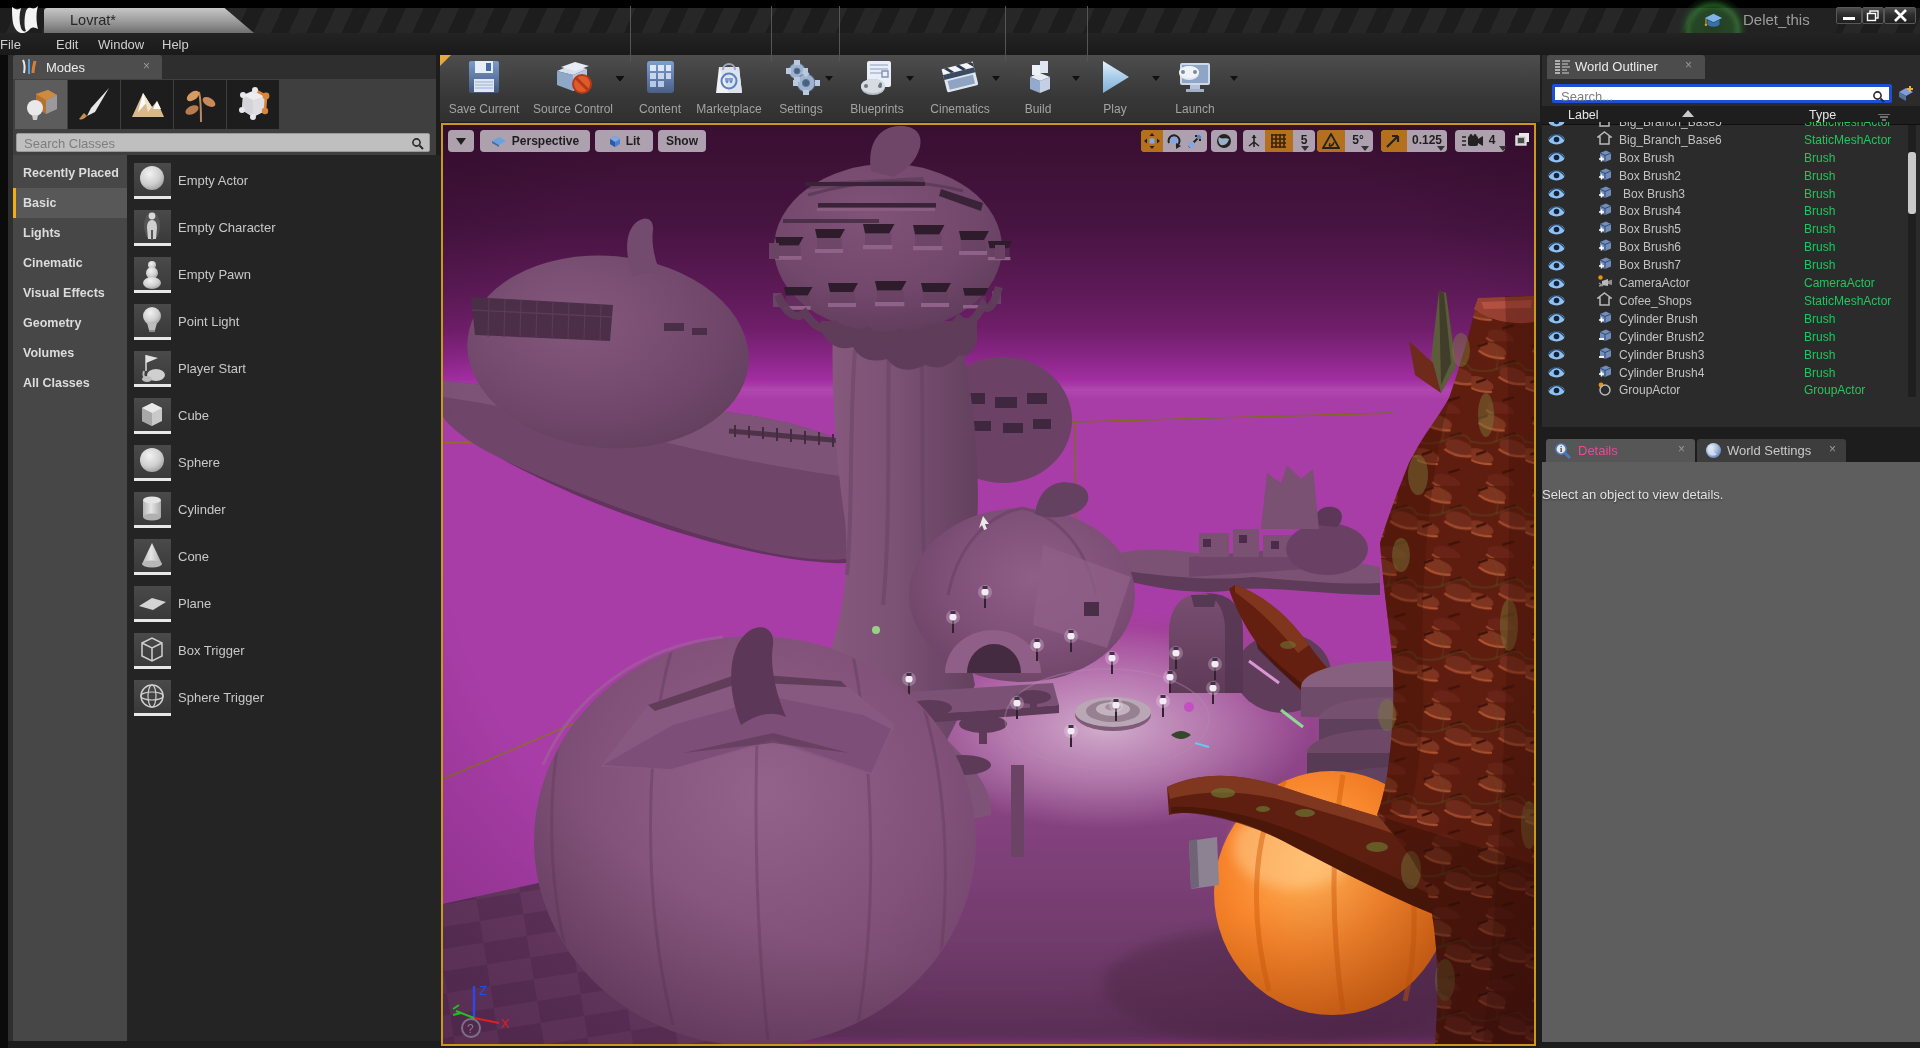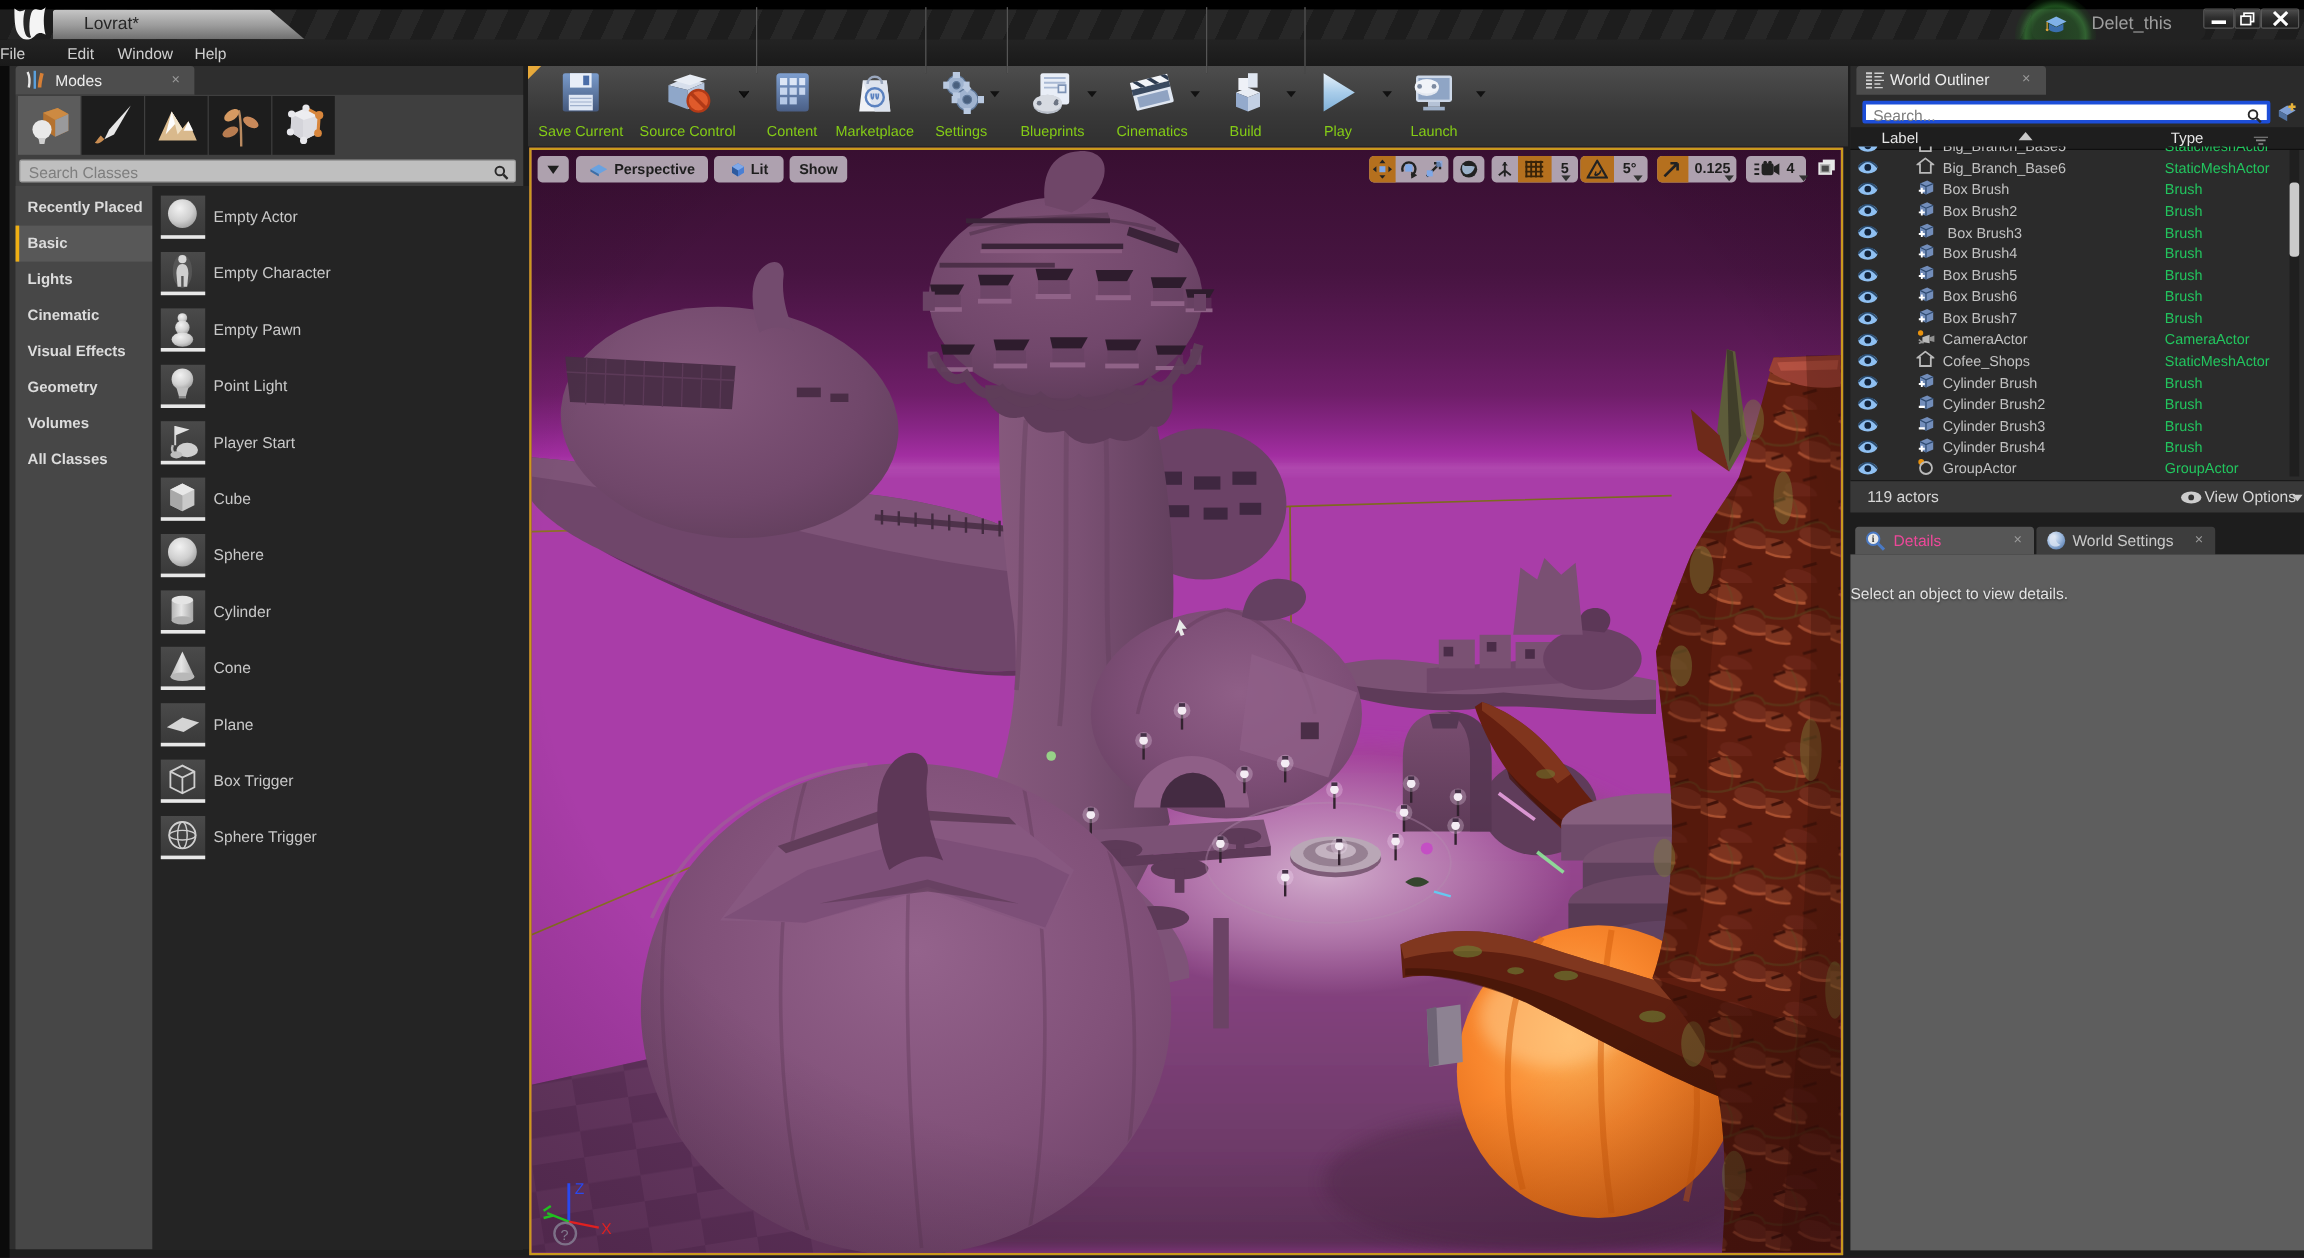--- a/index.html
+++ b/index.html
@@ -6,21 +6,21 @@
 .a{position:absolute}
 .pill{position:absolute;height:22px;background:rgba(185,174,186,.92);border-radius:4px;color:#1e1e1e;font-weight:bold;font-size:12px;display:flex;align-items:center;justify-content:center}
 .catitem{height:30px;line-height:30px;padding-left:10px;color:#dcdcdc;font-weight:bold;font-size:12.5px}
 .mitem{position:absolute;left:0;width:100%;height:47px}
 .mlabel{position:absolute;left:51px;top:15px;color:#c8c8c8;font-size:13px}
 .qm{position:absolute;right:10px;top:16px;width:14px;height:14px;border-radius:50%;border:1.5px solid #6e6e6e;color:#6e6e6e;font-size:10px;text-align:center;line-height:13px;font-weight:bold}
 .micon{position:absolute;left:7px;top:5px;width:37px;height:36px;background:linear-gradient(#4a4a4a,#383838)}
 .micon:after{content:"";position:absolute;left:0;bottom:0;width:100%;height:3px;background:#e8e8e8}
 .olrow{height:17.9px;display:flex;align-items:center;font-size:12px;color:#c2c2c2;white-space:nowrap}
 .olrow .typ{position:absolute;left:262px;color:#22c55e}
-.tbtn{position:absolute;top:0;height:67px;text-align:center;color:#84cc16;font-size:12px;white-space:nowrap}
+.tbtn{position:absolute;top:0;height:67px;text-align:center;color:#a3a3a3;font-size:12px;white-space:nowrap}
 .sep{position:absolute;top:6px;width:1px;height:55px;background:#2a2a2a;border-right:1px solid #555}
 .wbtn{position:absolute;top:7px;height:17px;background:linear-gradient(#4e4e4e,#2e2e2e 45%,#1f1f1f);border:1px solid #585858;border-radius:2px}
 </style></head>
 <body>
 
 <div class="a" style="left:0;top:8px;width:8px;height:1040px;background:#0b0b0b"></div>
 <div class="a" style="left:0;top:0;width:1920px;height:8px;background:#000"></div>
 <div class="a" style="left:0;top:8px;width:1920px;height:25px;background:repeating-linear-gradient(115deg,#1d1d1d 0 16px,#272727 16px 32px)"></div>
 
 <svg class="a" style="left:9px;top:5px" width="32" height="30" viewBox="0 0 32 30">
@@ -1111,32 +1111,20 @@
         <span style="margin-left:32px;width:18px;flex:none"><svg class="ti" width="15" height="14" viewBox="0 0 15 14">
             <circle cx="4" cy="3" r="2.4" fill="#e8920e"></circle>
             <circle cx="8" cy="8" r="5" fill="none" stroke="#b9b9b9" stroke-width="1.5"></circle>
           </svg></span>
         <span style="margin-left:4px">GroupActor</span>
         <span class="typ">GroupActor</span>
       </div>
 </div>
 <div class="a" style="left:366px;top:70px;width:8px;height:272px;background:#1f1f1f"></div>
 <div class="a" style="left:366px;top:97px;width:8px;height:62px;background:#cacaca;border-radius:3px"></div>
-<div class="a" style="left:0;top:345px;width:378px;height:27px;background:#383838;border-top:1px solid #1a1a1a">
- <span style="position:absolute;left:14px;top:5px;color:#d6d6d6;font-size:13px">119 actors</span>
- <svg style="position:absolute;left:275px;top:8px" width="18" height="11" viewBox="0 0 18 11">
-        <ellipse cx="9" cy="5.5" rx="8.5" ry="5" fill="#cdcdcd"></ellipse>
-        <circle cx="9" cy="5.5" r="2.4" fill="#333"></circle>
-      </svg>
- <span style="position:absolute;left:295px;top:5px;color:#d6d6d6;font-size:13px">View Options</span>
-
- <svg style="position:absolute;left:368px;top:11px" width="9" height="6" viewBox="0 0 9 6">
-        <path d="M0 0 L9 0 L4.5 6Z" fill="#cdcdcd"></path>
-      </svg>
-</div>
 </div>
 
 <div class="a" style="left:1542px;top:439px;width:378px;height:603px" id="details">
 <div class="a" style="left:4px;top:0;width:149px;height:23px;background:#565656;border-radius:3px 3px 0 0"></div>
 <svg class="a" style="left:12px;top:3px" width="18" height="18" viewBox="0 0 18 18">
       <circle cx="7" cy="7" r="5.2" fill="#e8e8e8" stroke="#4a79c4" stroke-width="1.6"></circle>
       <path d="M10.5 10.5 L16 16" stroke="#4a79c4" stroke-width="2.6"></path>
       <text x="7" y="10" font-size="8" font-weight="bold" fill="#333" text-anchor="middle" font-family="Liberation Serif">i</text>
     </svg>
 <div class="a" style="left:36px;top:4px;color:#ec4899;font-size:13px">Details</div>

